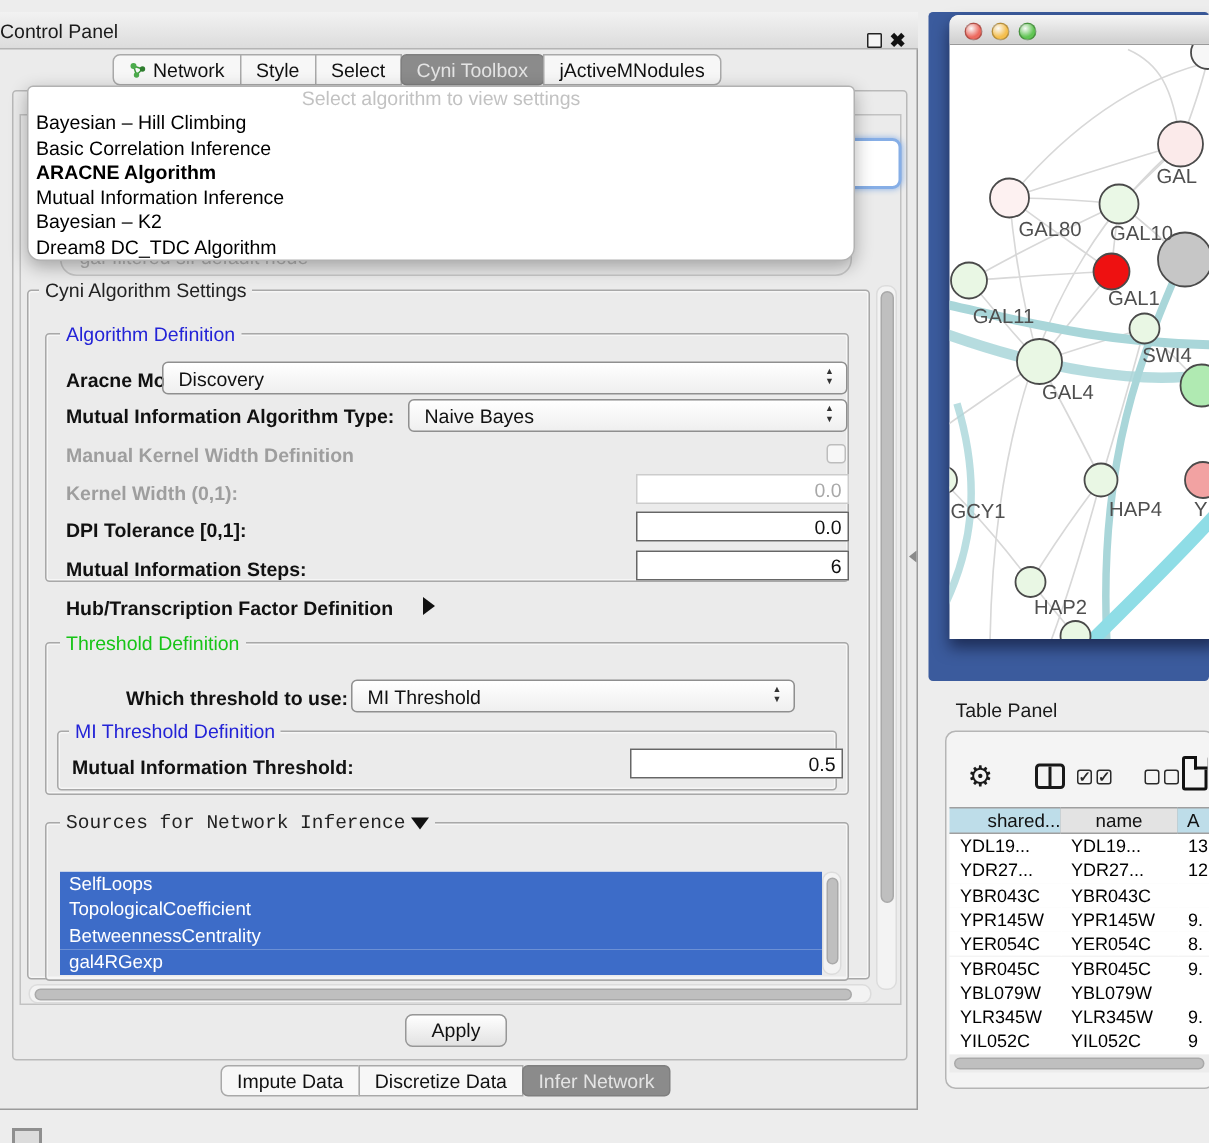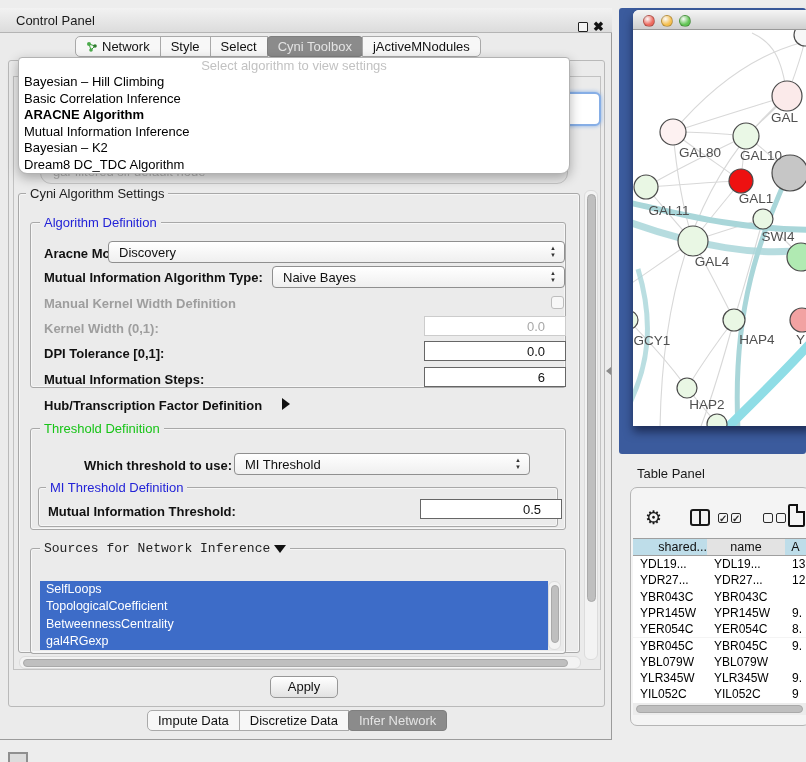--- a/index.html
+++ b/index.html
@@ -3,21 +3,21 @@
 <meta charset="utf-8">
 <style>
   * { margin:0; padding:0; box-sizing:border-box; }
   html,body { width:806px; height:762px; }
   body { font-family:"Liberation Sans", sans-serif; background:#ededed; position:relative; overflow:hidden; }
   .abs { position:absolute; }
 
   
   .control-panel { left:-1px; top:8px; width:613px; height:732px; background:#ebebeb; border:1px solid #9b9b9b; }
   .cp-titlebar { left:0; top:8px; width:612px; height:25px; background:linear-gradient(#f2f2f2,#dcdcdc); border-bottom:1px solid #b4b4b4; }
-  .cp-title { position:absolute; left:16px; top:5px; font-size:13px; color:#1a1a1a; }
+  .cp-title { position:absolute; left:0; top:5px; font-size:13px; color:#1a1a1a; }
   .float-icon { position:absolute; left:578px; top:14px; width:10px; height:10px; border:1.5px solid #222; border-radius:1px; background:#f4f4f4; }
   .close-icon { position:absolute; left:593px; top:11px; font-size:13px; font-weight:bold; color:#111; }
 
   
   .tab-row { left:75px; top:36px; height:21px; display:flex; }
   .tab { height:21px; padding:0 10px; font-size:13px; color:#111; background:#f7f7f7; border:1px solid #a9a9a9; margin-left:-1px; display:flex; align-items:center; gap:4px; white-space:nowrap; }
   .tab:first-child { border-radius:5px 0 0 5px; margin-left:0; }
   .tab:last-child { border-radius:0 5px 5px 0; }
   .tab.selected { background:#8b8b8b; color:#e4e4e4; border-color:#7f7f7f; border-radius:4px; }
   .net-icon { width:12px; height:12px; display:inline-block; }
@@ -29,21 +29,21 @@
   .groupbox { border:1px solid #a8a8a8; border-radius:3px; box-shadow:inset 0 0 0 1px #f6f6f6; }
   .gb-label { position:absolute; font-size:13px; background:#ebebeb; padding:0 4px; white-space:nowrap; }
 
   .form-label { position:absolute; font-size:13px; font-weight:bold; color:#111; white-space:nowrap; }
   .form-label.disabled { color:#9e9e9e; }
 
   .combo { position:absolute; height:22px; background:linear-gradient(#ffffff,#efefef); border:1px solid #8f8f8f; border-radius:4px; font-size:13px; color:#111; }
   .combo .ctext { position:absolute; left:10px; top:3px; }
   .stepper { position:absolute; right:7px; top:3px; width:8px; height:16px; font-size:6px; color:#333; line-height:7px; text-align:center; }
 
-  .field { position:absolute; height:20px; background:#fff; border:1px solid #666; font-size:13px; color:#111; text-align:right; padding:2px 20px 0 0; }
+  .field { position:absolute; height:20px; background:#fff; border:1px solid #666; font-size:13px; color:#111; text-align:right; padding:2px 4px 0 0; }
   .field.disabled { border-color:#cccccc; color:#a8a8a8; }
   .checkbox { position:absolute; width:13px; height:13px; border:1px solid #bdbdbd; border-radius:3px; background:#f7f7f7; }
 
   .tri-right { position:absolute; width:0; height:0; border-top:6px solid transparent; border-bottom:6px solid transparent; border-left:8px solid #111; }
   .tri-down { display:inline-block; width:0; height:0; border-left:6px solid transparent; border-right:6px solid transparent; border-top:8px solid #111; margin-left:4px; vertical-align:middle; }
 
   .attr-list { left:40px; top:581px; width:508px; height:69px; background:#fff; overflow:hidden; }
   .attr-item { height:17.25px; background:#3d6cc8; color:#fff; font-size:12.5px; padding-left:6px; line-height:17px; }
 
   .sb-v-track { background:#f3f3f3; border:1px solid #dcdcdc; border-radius:6px; }

